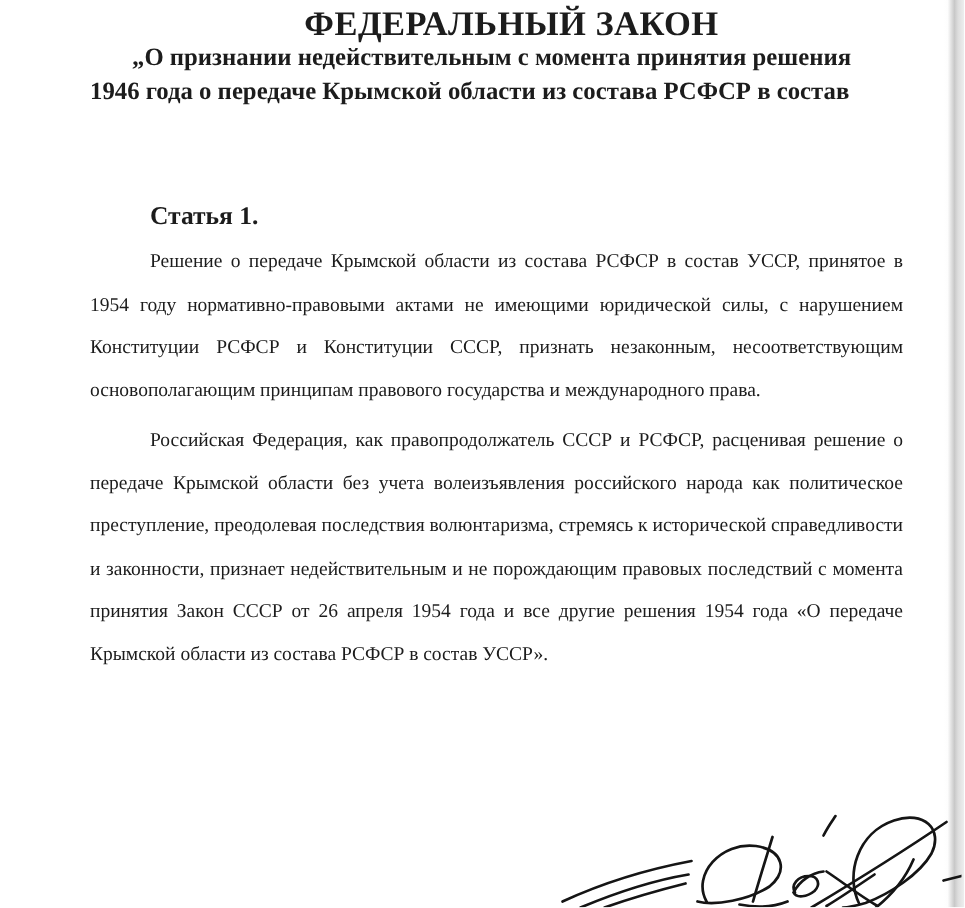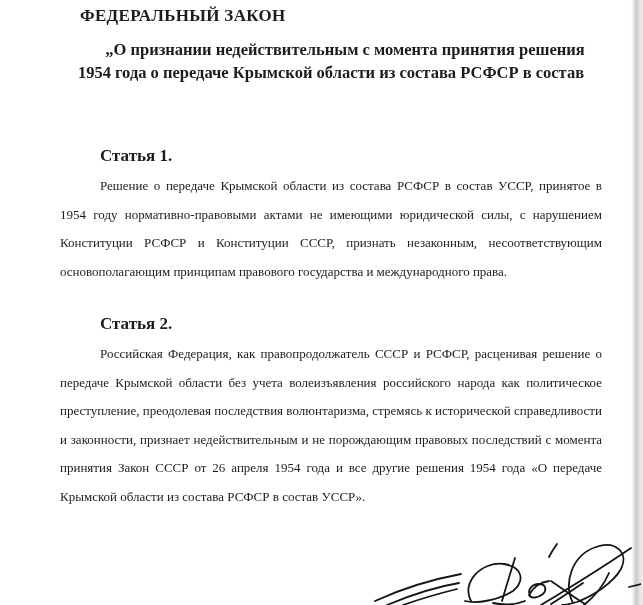--- a/index.html
+++ b/index.html
@@ -23,32 +23,30 @@
   }
   .doc {
     position: absolute;
     left: 60px; top: 0;
     width: 542px;
     color: #1c1c1c;
   }
   .kind {
     margin-top: 6px;
     padding-left: 20px;
-    font-size: 17px;
+    font-size: 23px;
     line-height: 20px;
     font-weight: bold;
-    text-align: left;
+    text-align: center;
     letter-spacing: 0.3px;
   }
   .subtitle {
-    margin-top: 12px;
     font-size: 16.5px;
     line-height: 23px;
     font-weight: bold;
-    text-align: center;
   }
   .subtitle .l1 { padding-left: 28px; }
   .faint {
     color: #9a9a9a;
     font-size: 13px;
     vertical-align: -4px;
   }
   .article-heading {
     font-size: 17px;
     line-height: 22px;
@@ -80,30 +78,29 @@
 <div class="page">
 
   <div class="scan-edge"></div>
 
   <div class="doc">
 
     <div class="kind">ФЕДЕРАЛЬНЫЙ ЗАКОН</div>
 
     <div class="subtitle">
       <div class="l1">„О признании недействительным с момента принятия решения</div>
-      <div>1954 года о передаче Крымской области из состава РСФСР в состав</div>
+      <div>1946 года о передаче Крымской области из состава РСФСР в состав</div>
     </div>
 
     <section>
       <div class="article-heading a1-heading">Статья 1.</div>
       <p class="article-body">Решение о передаче Крымской области из состава РСФСР в состав УССР, принятое в 1954 году нормативно-правовыми актами не имеющими юридической силы, с нарушением Конституции РСФСР и Конституции СССР, признать незаконным, несоответствующим основополагающим принципам правового государства и международного права.</p>
     </section>
 
     <section>
-      <div class="article-heading a2-heading">Статья 2.</div>
       <p class="article-body">Российская Федерация, как правопродолжатель СССР и РСФСР, расценивая решение о передаче Крымской области без учета волеизъявления российского народа как политическое преступление, преодолевая последствия волюнтаризма, стремясь к исторической справедливости и законности, признает недействительным и не порождающим правовых последствий с момента принятия Закон СССР от 26 апреля 1954 года и все другие решения 1954 года «О передаче Крымской области из состава РСФСР в состав УССР».</p>
     </section>
 
   </div>
 
   <div class="signature">
     <svg viewBox="0 0 268 62" xmlns="http://www.w3.org/2000/svg">
       <g fill="none" stroke="#151515" stroke-width="1.8" stroke-linecap="round">
         <path d="M2,58 C28,46 56,37 88,31"></path>
         <path d="M14,62 C38,52 62,44 86,40"></path>

